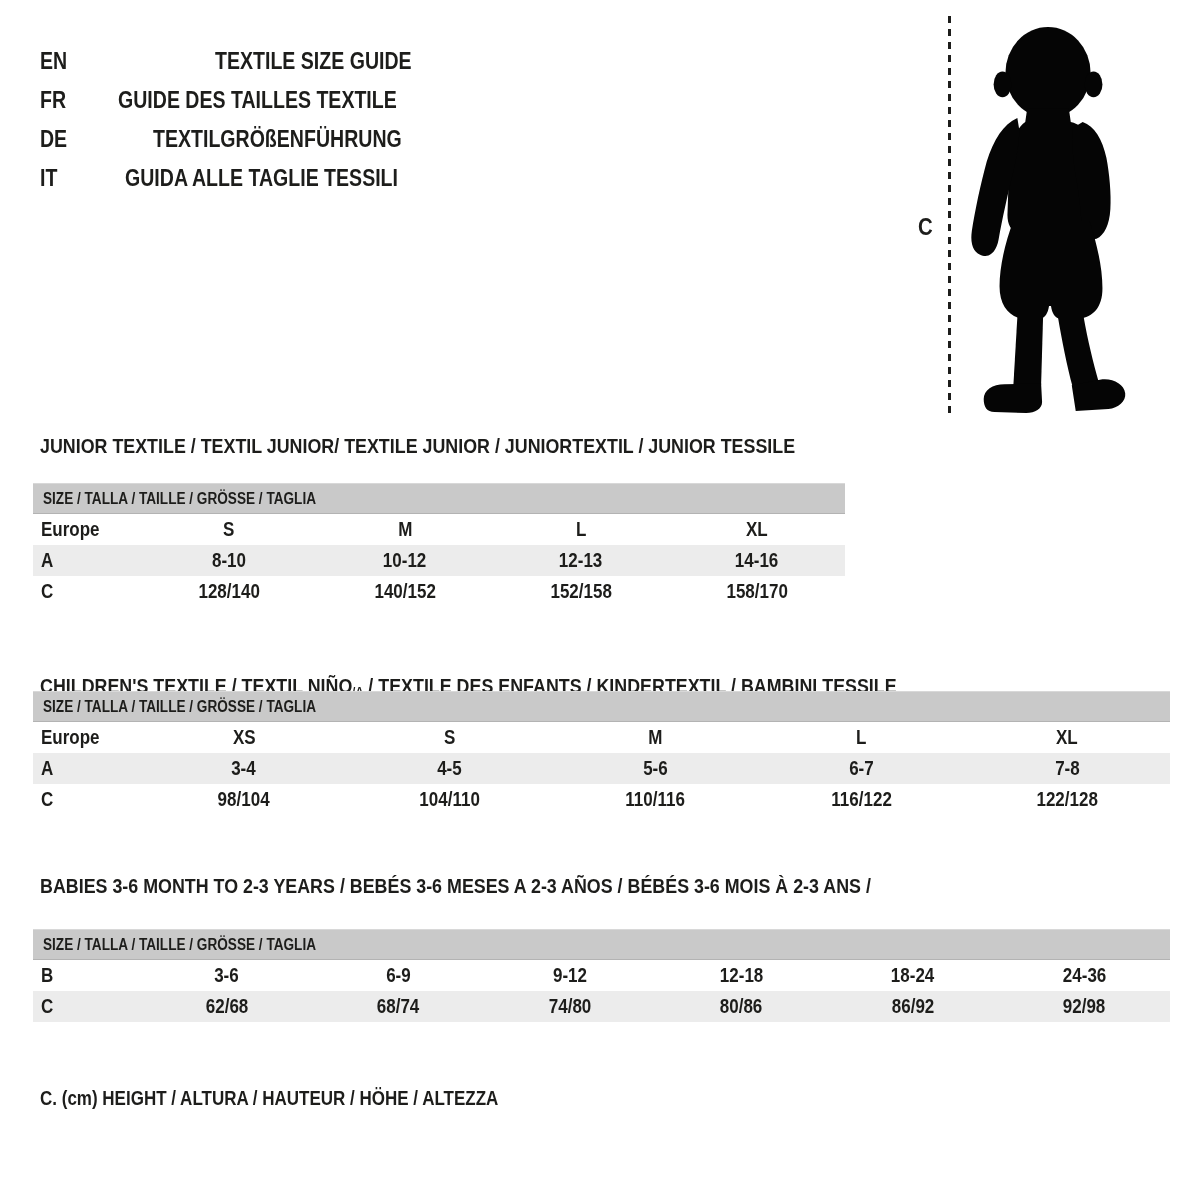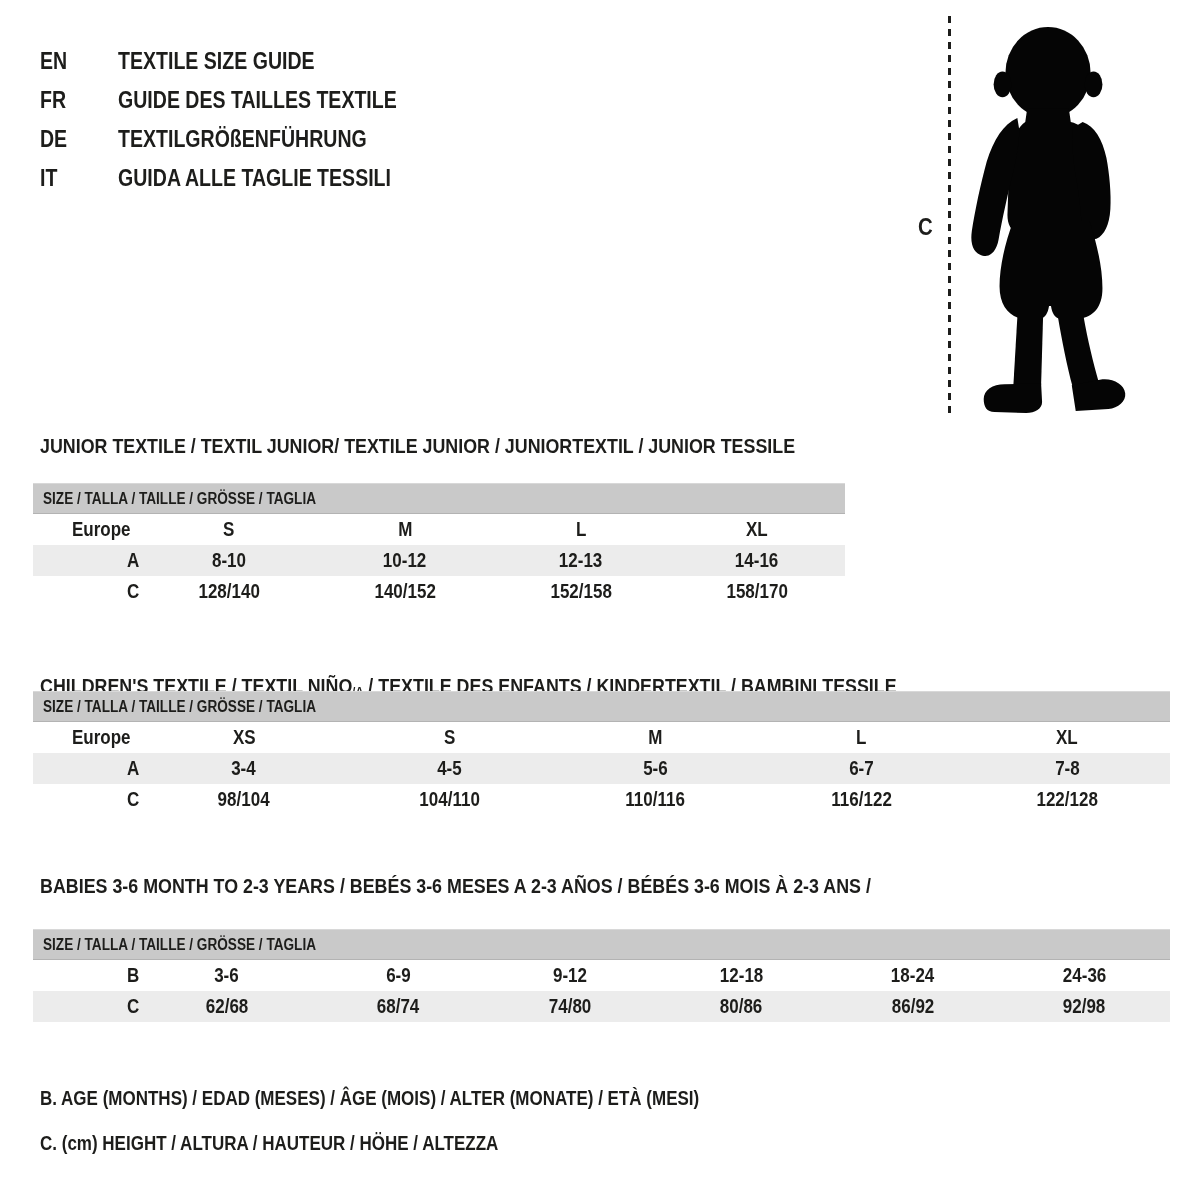--- a/index.html
+++ b/index.html
@@ -26,21 +26,21 @@
     white-space:nowrap;
   }
   .cellin{
     display:inline-block;
     transform:scaleX(0.85);
     transform-origin:50% 50%;
     white-space:nowrap;
   }
   
   .lang-block{position:absolute;left:40px;top:42px;}
-  .lang-row{display:flex;height:39px;align-items:center;font-size:23px;}
+  .lang-row{display:flex;height:39px;align-items:center;font-size:23px;justify-content:space-between;}
   .lang-code{width:78px;flex:0 0 78px;}
   
   .dash-line{
     position:absolute;left:948px;top:16px;width:3px;height:400px;
     background:repeating-linear-gradient(to bottom,var(--text) 0 7px,transparent 7px 13px);
   }
   .c-label{position:absolute;left:918px;top:213px;font-size:24px;}
   .baby-svg{position:absolute;left:956px;top:22px;width:188px;height:398px;}
   
   .sec-title{position:absolute;font-size:21px;}
@@ -50,21 +50,21 @@
   .stable{position:absolute;}
   .band{
     height:31px;background:var(--band);
     display:flex;align-items:center;
     padding-left:10px;font-size:16px;
     border-top:1px solid #d8d8d8;border-bottom:1px solid #b3b3b3;
     box-sizing:border-box;
   }
   .trow{display:flex;height:31px;align-items:center;font-size:20px;}
   .trow.shade{background:var(--alt_row);}
-  .lblcol{flex:0 0 108px;box-sizing:border-box;padding-left:8px;text-align:right;}
+  .lblcol{flex:0 0 108px;box-sizing:border-box;padding-left:8px;text-align:left;}
   .dcell{flex:1;text-align:center;}
   
   .legend{position:absolute;left:40px;top:1076px;font-size:20px;}
   .legend-line{height:45px;line-height:45px;}
 </style>
 </head>
 <body>
 
 <div class="canvas">
 
@@ -189,17 +189,16 @@
       <div class="dcell"><span class="cellin">62/68</span></div>
       <div class="dcell"><span class="cellin">68/74</span></div>
       <div class="dcell"><span class="cellin">74/80</span></div>
       <div class="dcell"><span class="cellin">80/86</span></div>
       <div class="dcell"><span class="cellin">86/92</span></div>
       <div class="dcell"><span class="cellin">92/98</span></div>
     </div>
   </div>
 
   <div class="legend">
-    <div class="legend-line"><span class="cond">B. AGE (MONTHS) / EDAD (MESES) / ÂGE (MOIS) / ALTER (MONATE) / ETÀ (MESI)</span></div>
     <div class="legend-line"><span class="cond">C. (cm) HEIGHT / ALTURA / HAUTEUR / HÖHE / ALTEZZA</span></div>
   </div>
 
 </div>
 
 </body></html>

